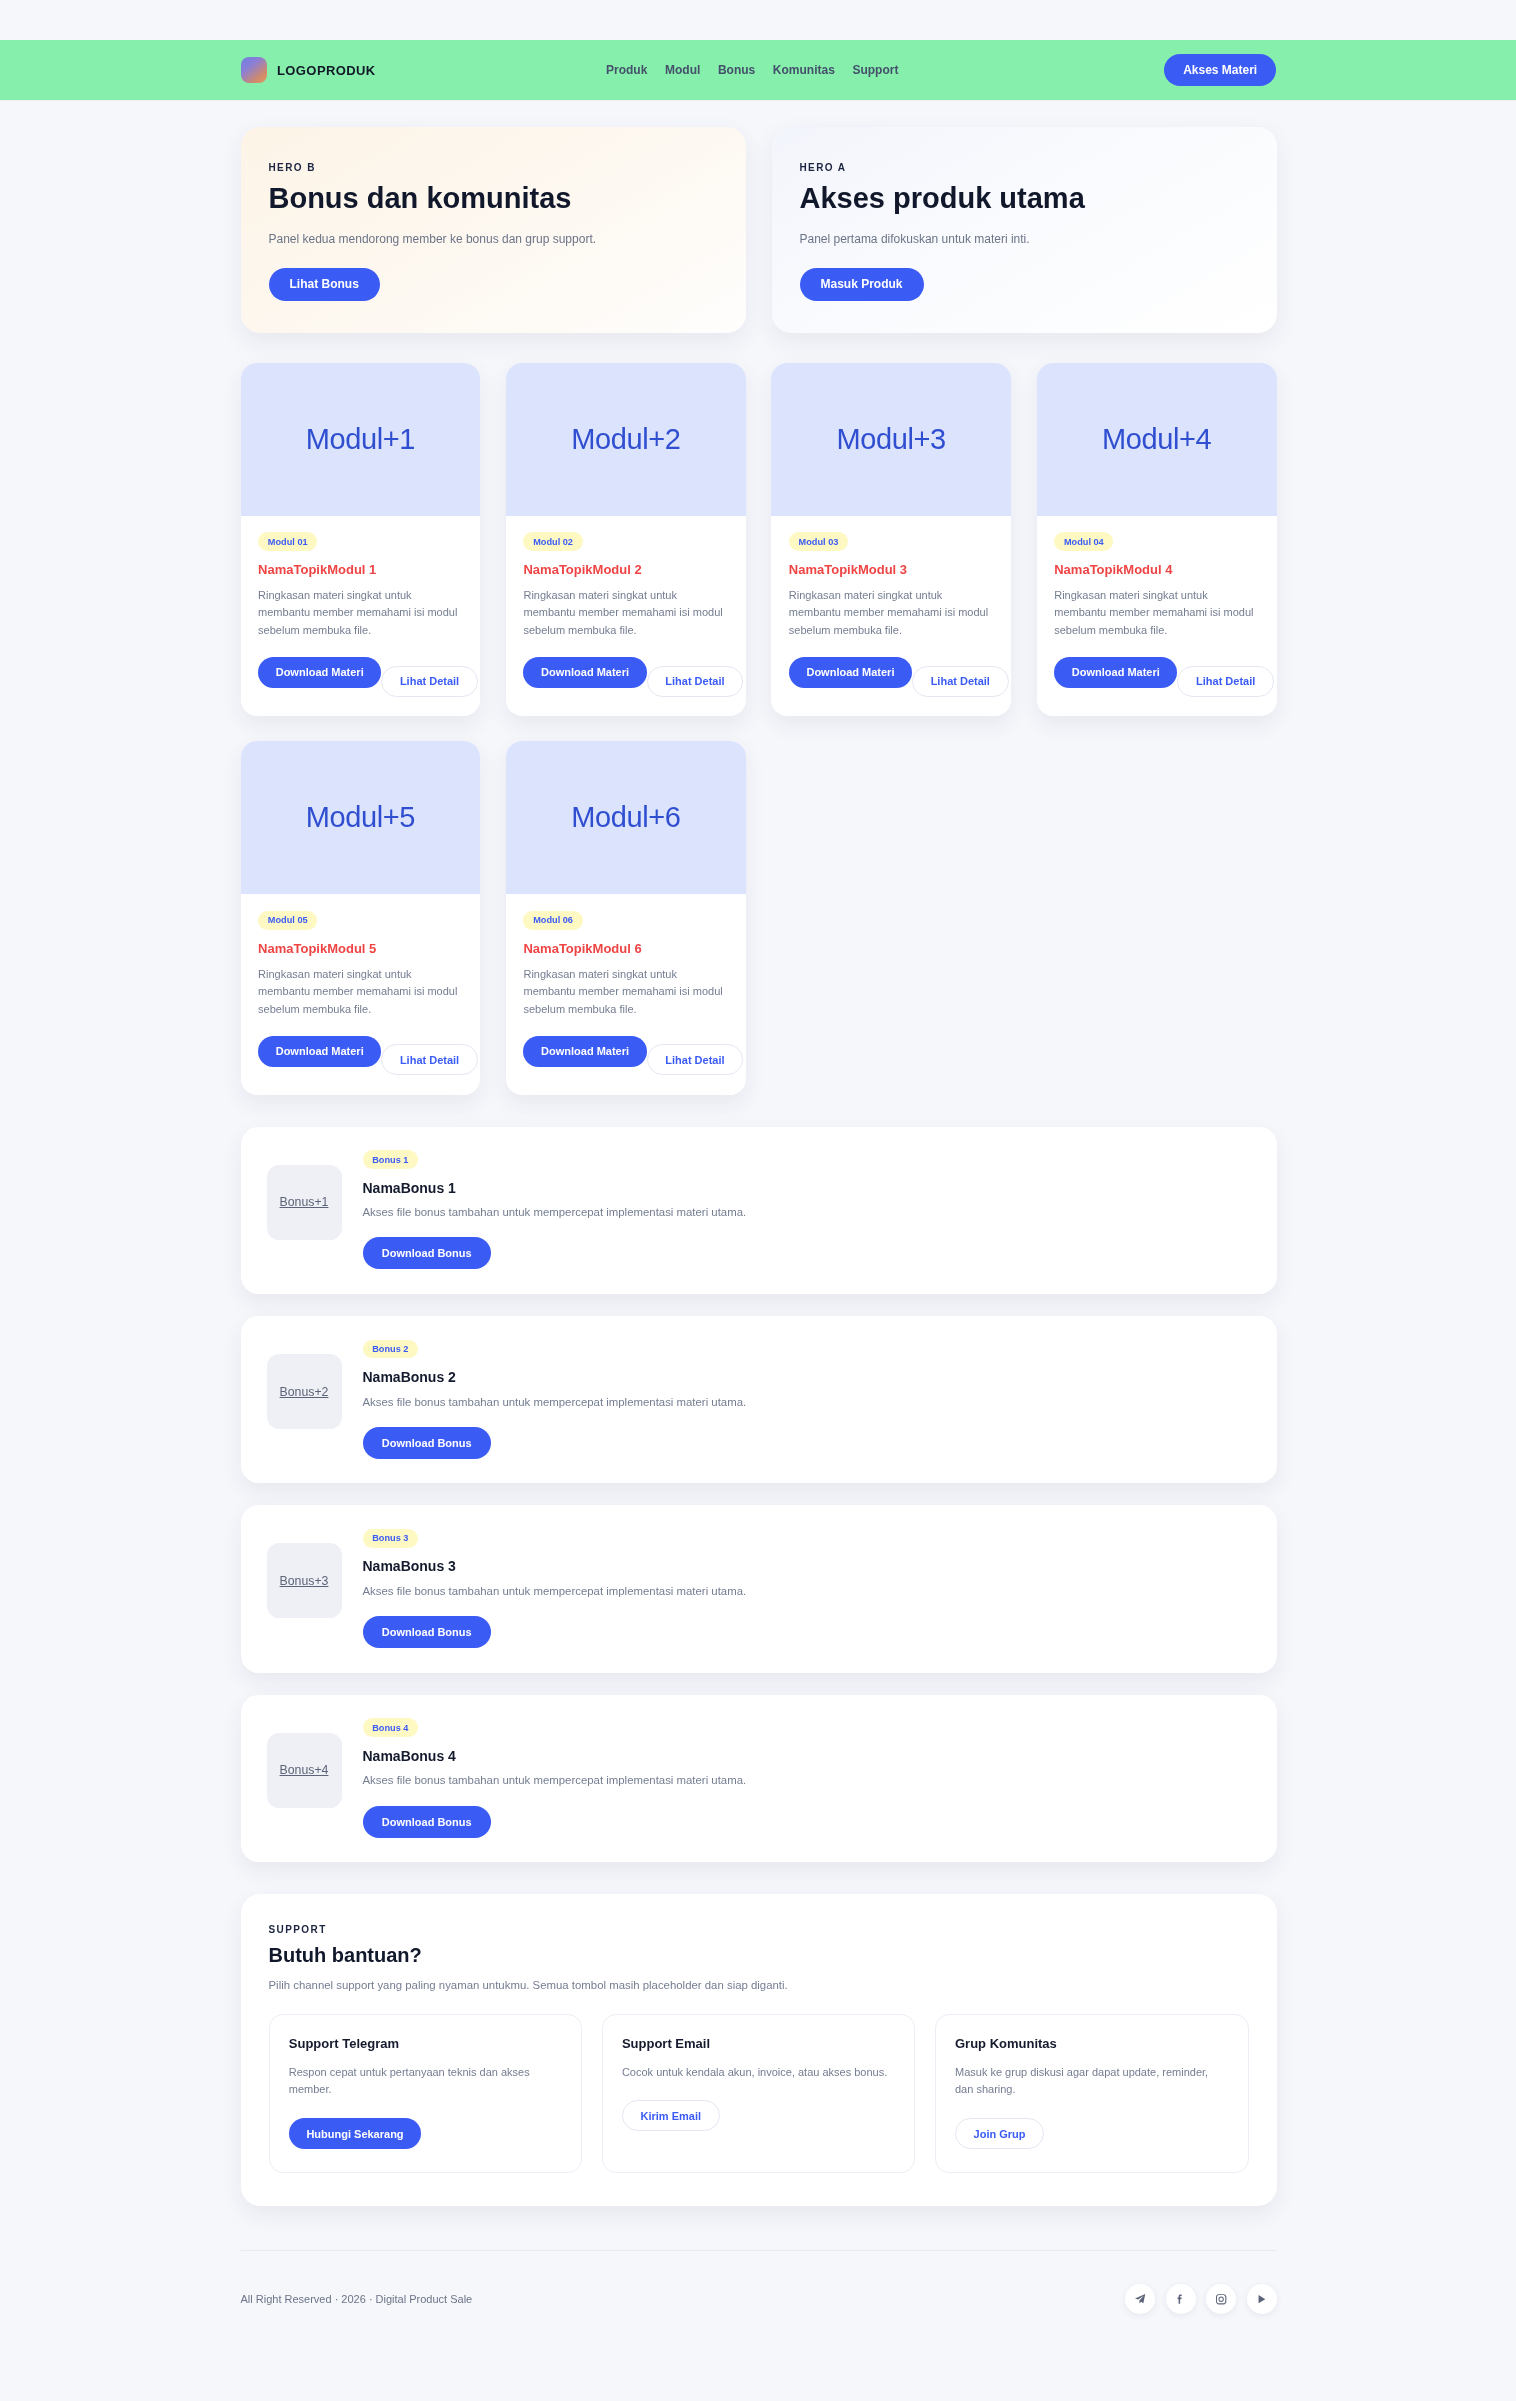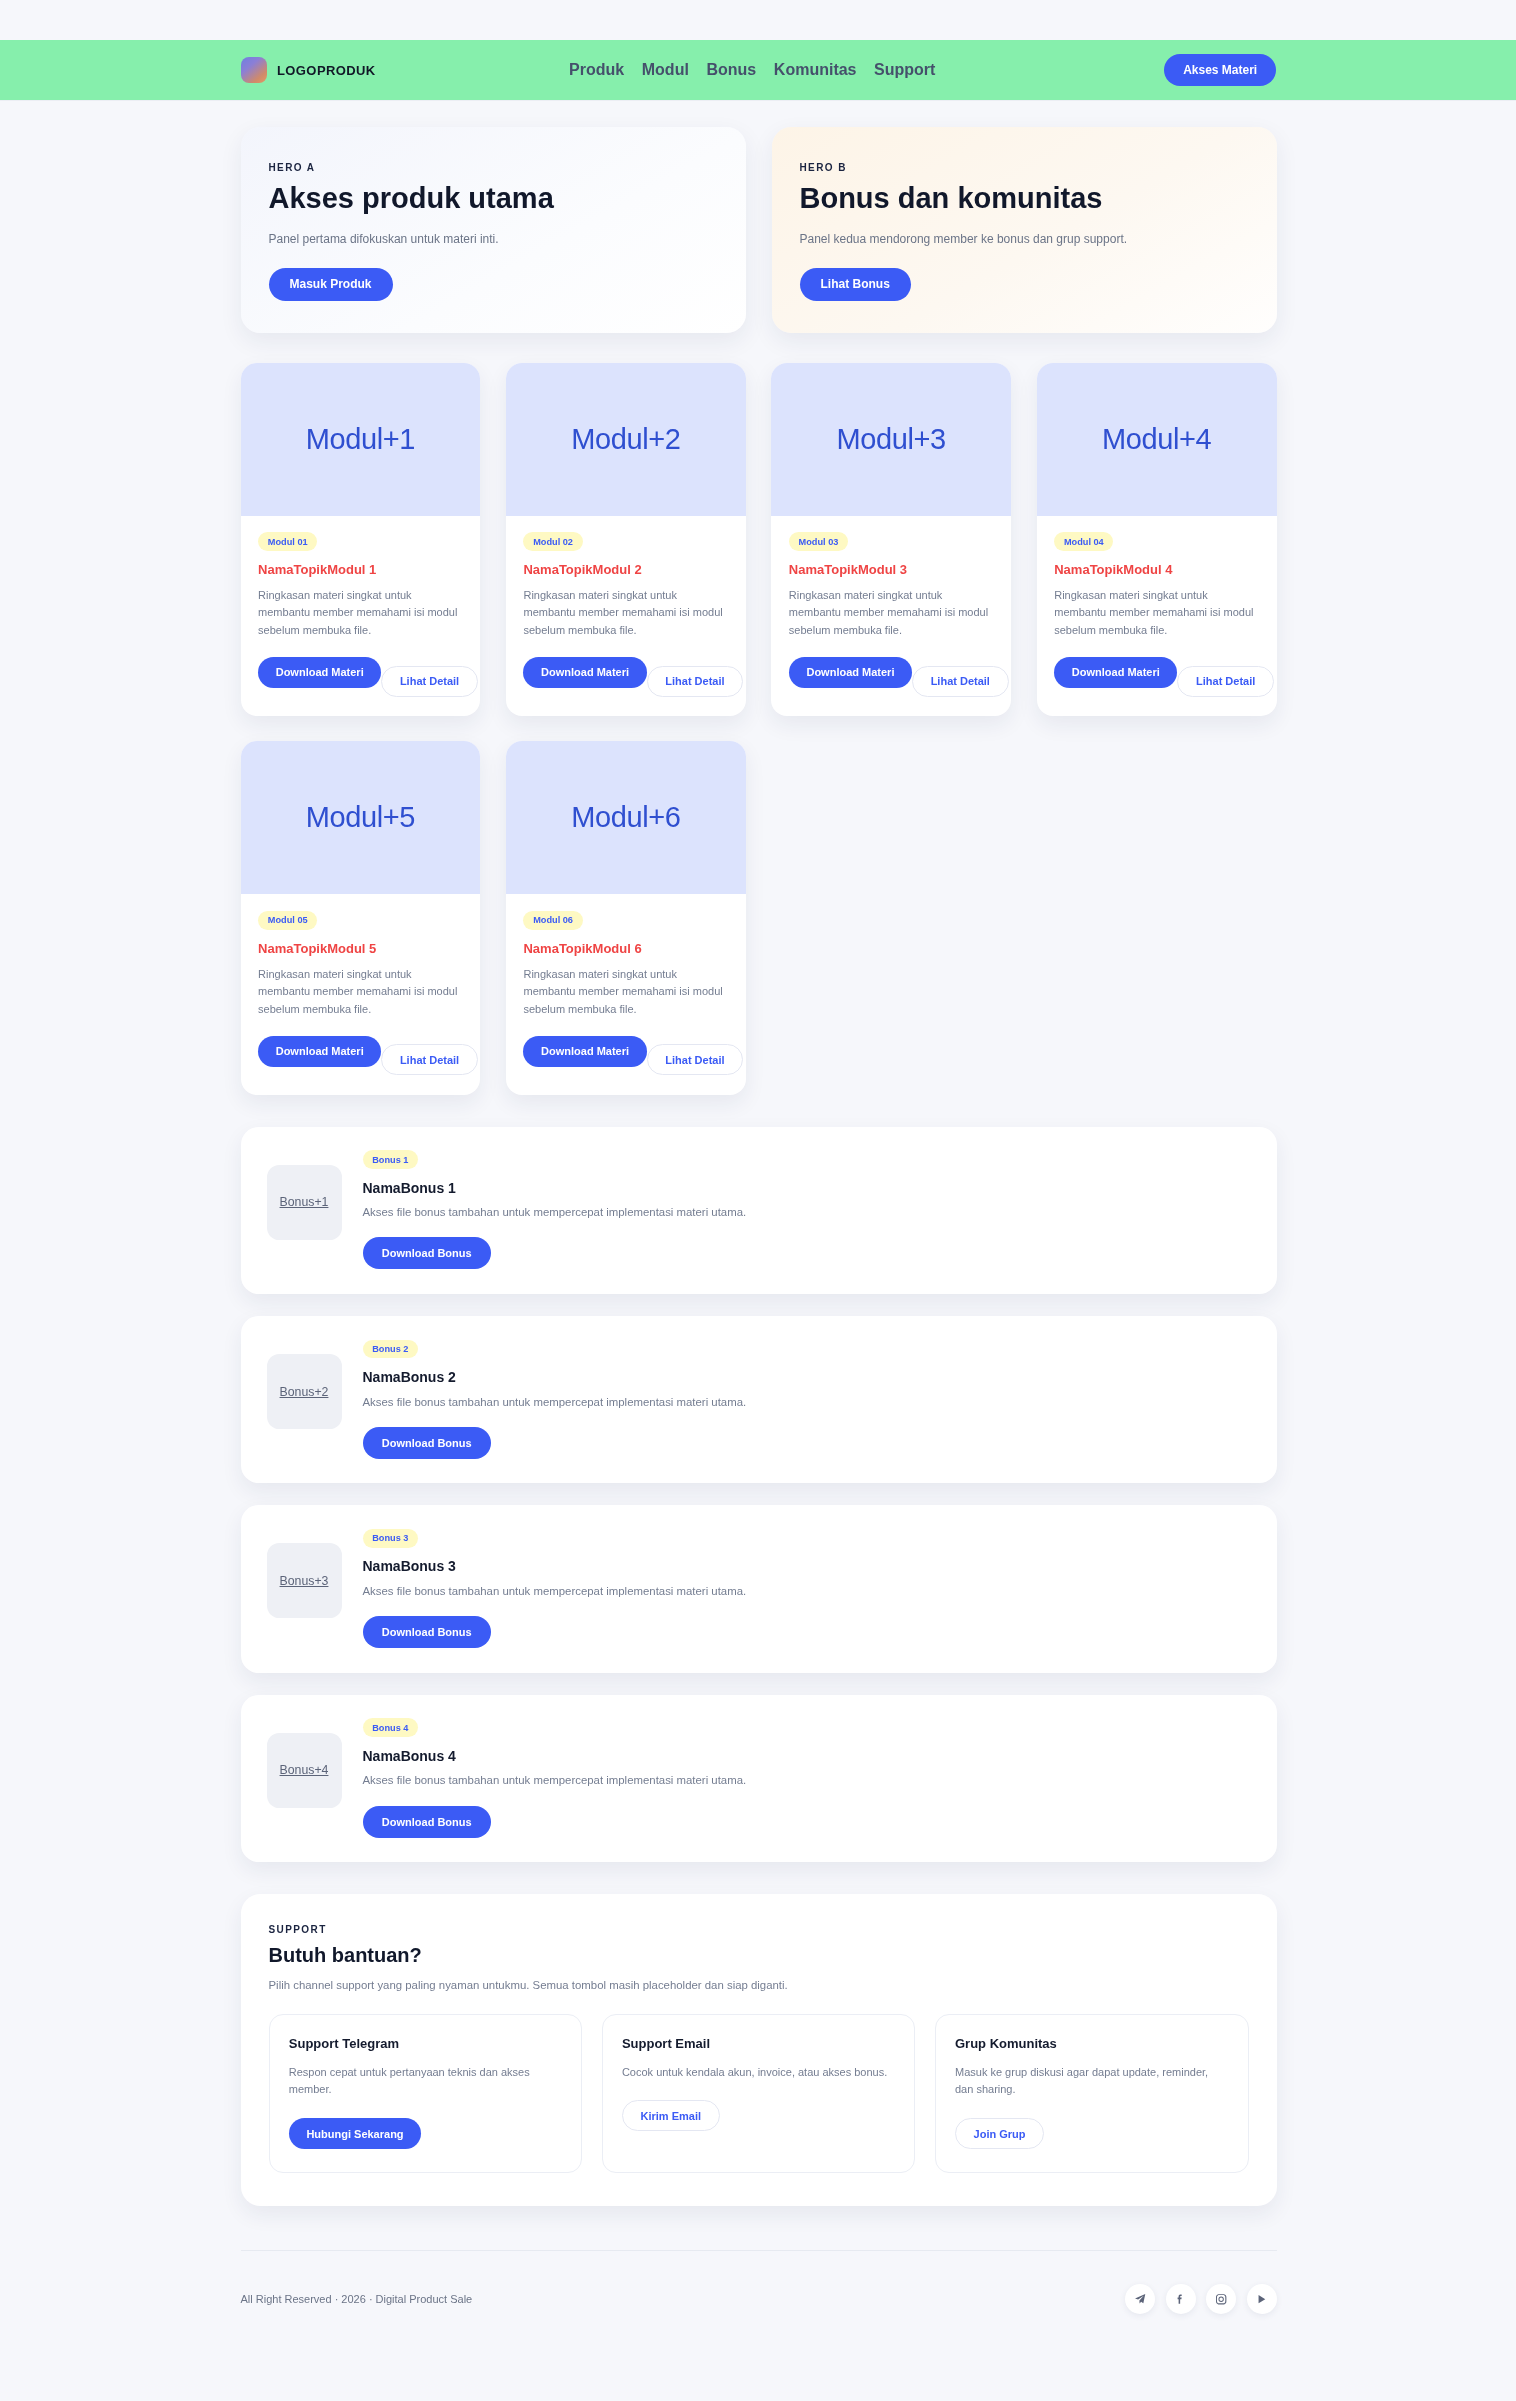--- a/index.html
+++ b/index.html
@@ -37,21 +37,21 @@
     width: 26px; height: 26px;
     border-radius: 8px;
     background: linear-gradient(140deg, #6f7fe0 0%, #8b7fd6 35%, #d08a6a 75%, #e39a63 100%);
     flex: none;
   }
   .brand-name {
     font-size: 13px; font-weight: bold; letter-spacing: 0.4px; color: #111827;
   }
   .main-nav { display: flex; align-items: center; gap: 17.6px; margin-left: -35px; }
   .nav-link {
-    font-size: 16px; font-weight: bold; color: #45506b;
+    font-size: 12px; font-weight: bold; color: #45506b;
     text-decoration: none; cursor: pointer; white-space: nowrap;
   }
   .btn {
     display: inline-flex; align-items: center; justify-content: center;
     border: none; cursor: pointer; white-space: nowrap;
     font-family: inherit;
   }
   .btn-primary {
     background: #3b5bf5; color: #ffffff;
     border-radius: 877px; font-weight: bold;
@@ -219,31 +219,31 @@
       <a class="nav-link">Komunitas</a>
       <a class="nav-link">Support</a>
     </nav>
     <button class="btn btn-primary header-cta">Akses Materi</button>
   </div>
 </header>
 
 <div class="page">
 
   <section class="hero-row">
+    <div class="hero-card hero-b">
+      <div class="eyebrow">HERO B</div>
+      <h1 class="hero-title">Bonus dan komunitas</h1>
+      <p class="hero-sub">Panel kedua mendorong member ke bonus dan grup support.</p>
+      <button class="btn btn-primary hero-btn">Lihat Bonus</button>
+    </div>
     <div class="hero-card hero-a">
       <div class="eyebrow">HERO A</div>
       <h1 class="hero-title">Akses produk utama</h1>
       <p class="hero-sub">Panel pertama difokuskan untuk materi inti.</p>
       <button class="btn btn-primary hero-btn">Masuk Produk</button>
-    </div>
-    <div class="hero-card hero-b">
-      <div class="eyebrow">HERO B</div>
-      <h1 class="hero-title">Bonus dan komunitas</h1>
-      <p class="hero-sub">Panel kedua mendorong member ke bonus dan grup support.</p>
-      <button class="btn btn-primary hero-btn">Lihat Bonus</button>
     </div>
   </section>
 
   <section class="module-grid">
     <article class="module-card">
       <div class="module-thumb">Modul+1</div>
       <div class="module-body">
         <span class="pill">Modul 01</span>
         <h3 class="module-title">NamaTopikModul 1</h3>
         <p class="module-desc">Ringkasan materi singkat untuk membantu member memahami isi modul sebelum membuka file.</p>

